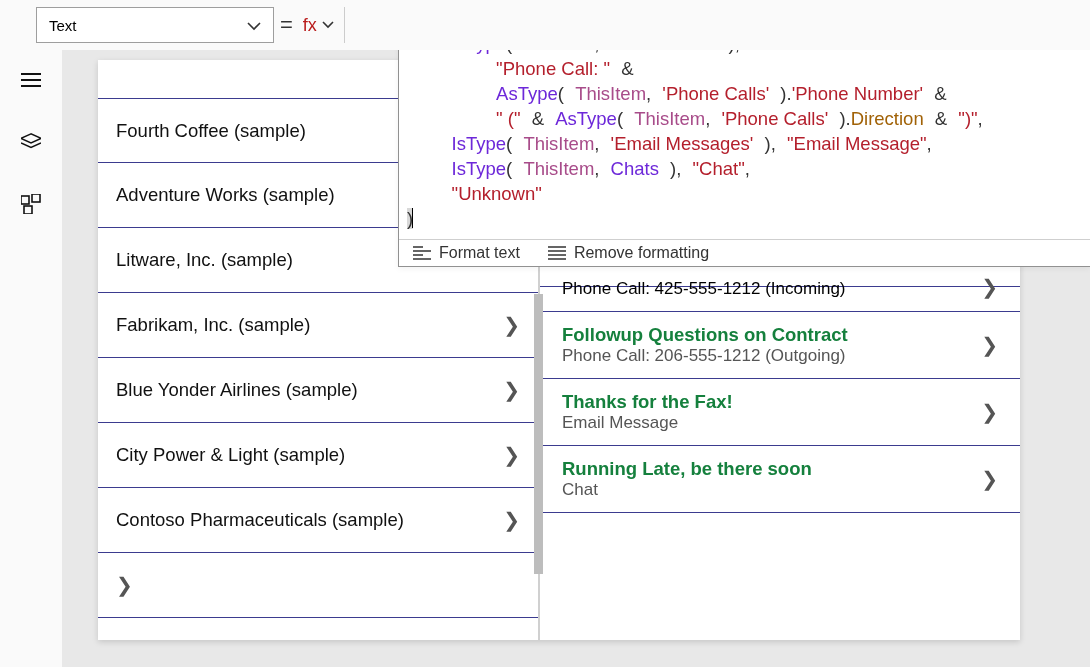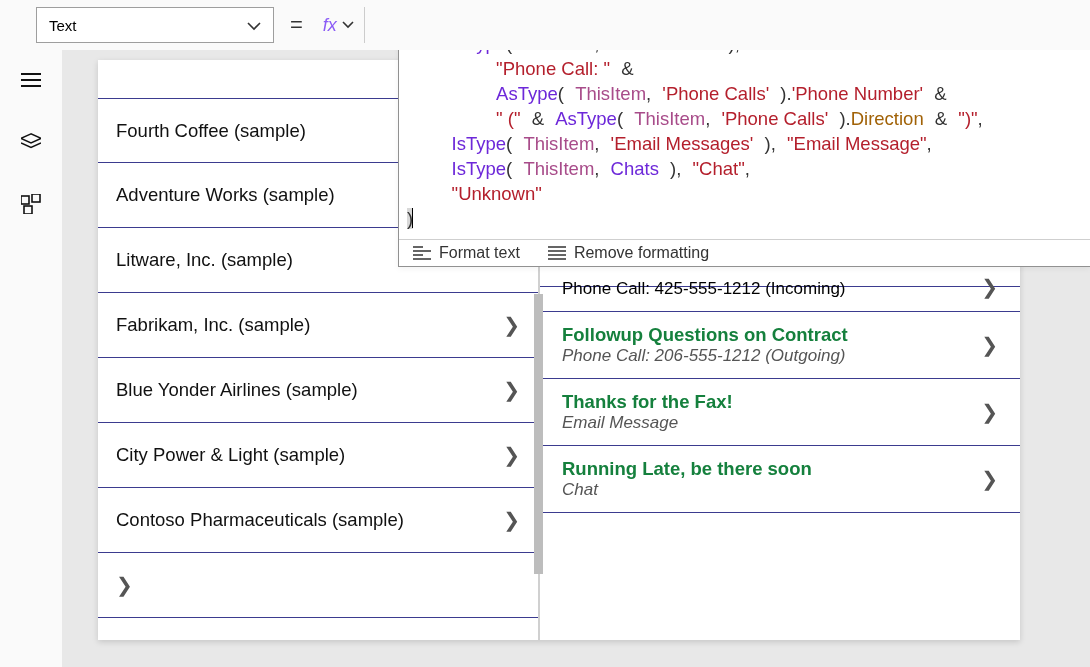--- a/index.html
+++ b/index.html
@@ -42,21 +42,21 @@
     .topbar {
       position: absolute;
       left: 0;
       top: 0;
       right: 0;
       height: 50px;
       background: #fafafa;
       display: flex;
       align-items: center;
       padding-left: 36px;
-      gap: 10px;
+      gap: 0;
       z-index: 3;
     }
     .prop-select {
       height: 36px;
       width: 238px;
       border: 1px solid #9e9e9e;
       background: #fff;
       padding: 0 12px;
       display: flex;
       align-items: center;
@@ -67,24 +67,23 @@
     .equals {
       font-size: 22px;
       color: #333;
       padding: 0 6px;
     }
     .fx-btn {
       height: 36px;
       display: flex;
       align-items: center;
       gap: 5px;
-      font-style: italic;
       font-family: Georgia, serif;
       font-size: 18px;
-      color: #8b5cf6;
+      color: #b91c1c;
       padding: 0 10px 0 4px;
       border-right: 1px solid #ccc;
       cursor: pointer;
     }
     
     .formula-panel {
       position: absolute;
       left: 398px;
       top: 0;
       right: 0;
@@ -186,21 +185,20 @@
       cursor: pointer;
     }
     .detail-row .dr-text .dr-title {
       font-size: 18.5px;
       font-weight: 600;
       color: #15803d;
     }
     .detail-row .dr-text .dr-sub {
       font-size: 17px;
       color: #555;
-      font-style: italic;
     }
     .partial-row {
       border-top: 1.5px solid #3b3b8f;
       border-bottom: 1.5px solid #3b3b8f;
       padding: 0 22px 12px;
       display: flex;
       justify-content: space-between;
       align-items: flex-end;
       height: 26px;
     }

